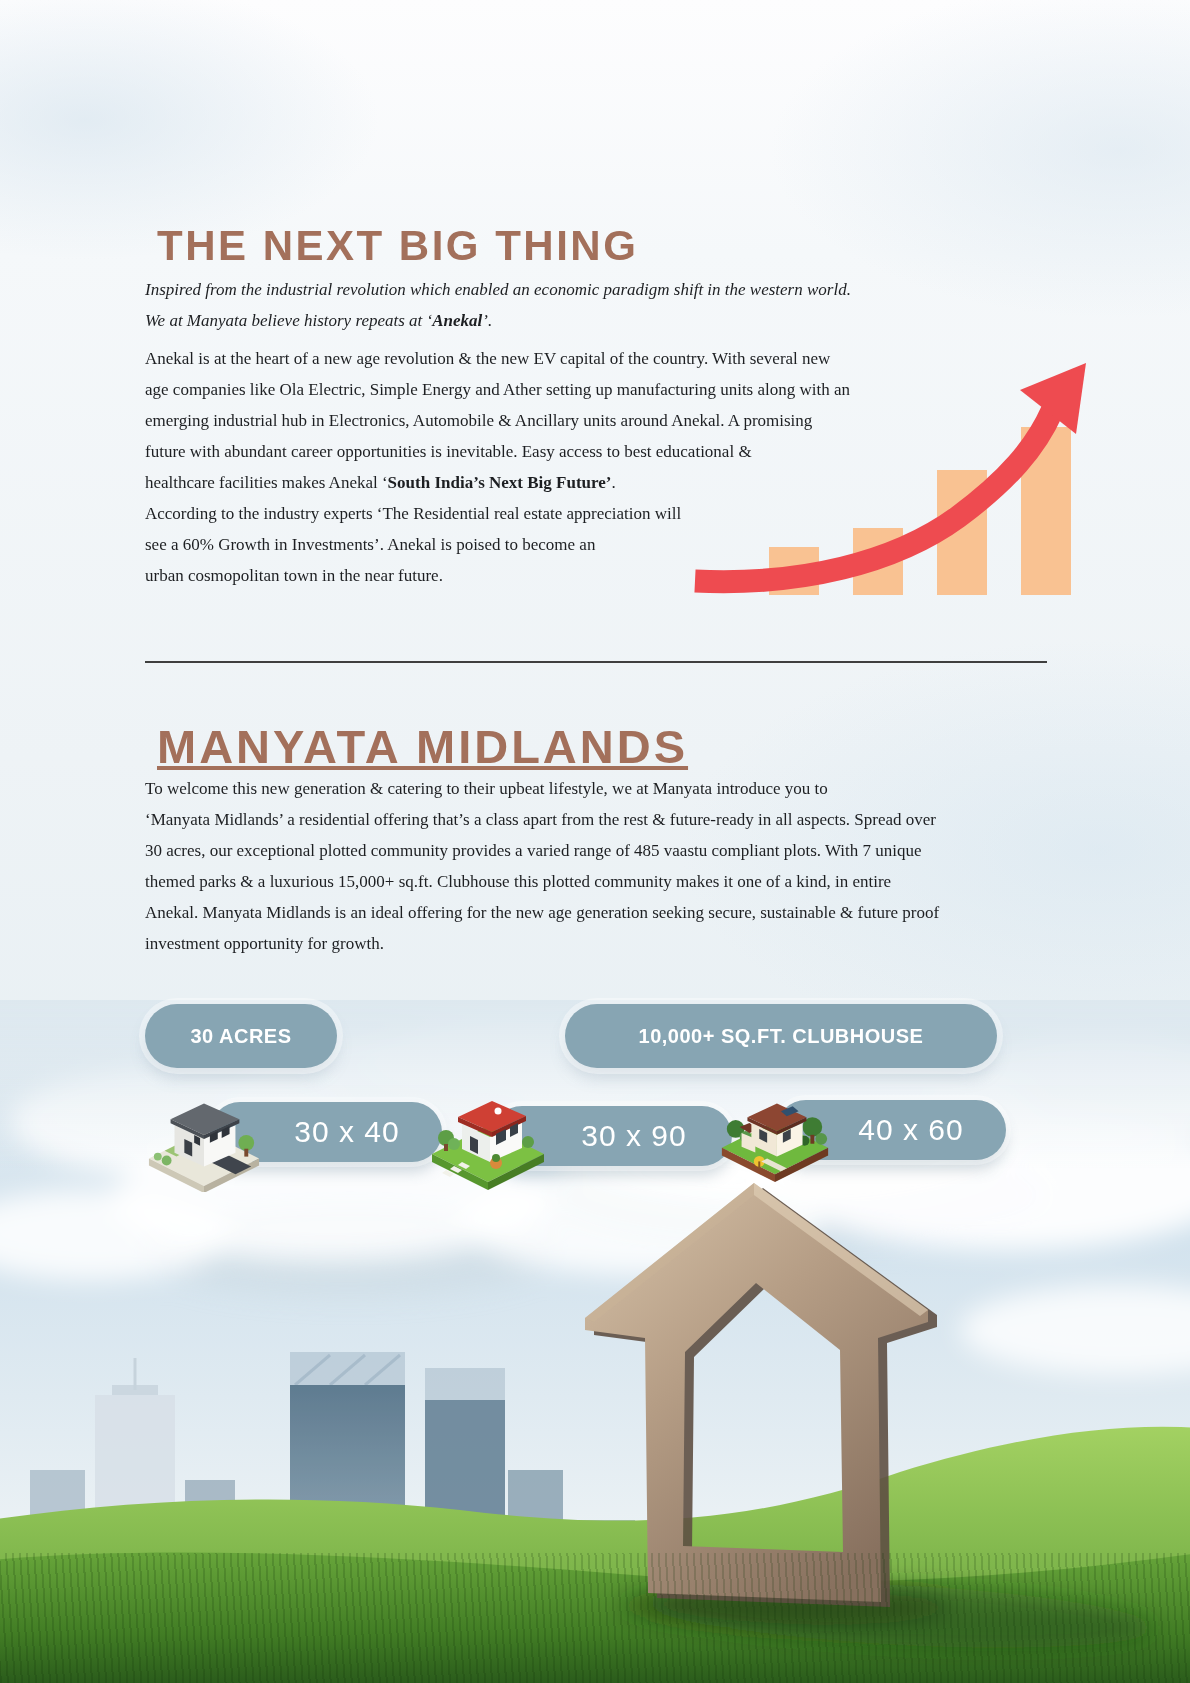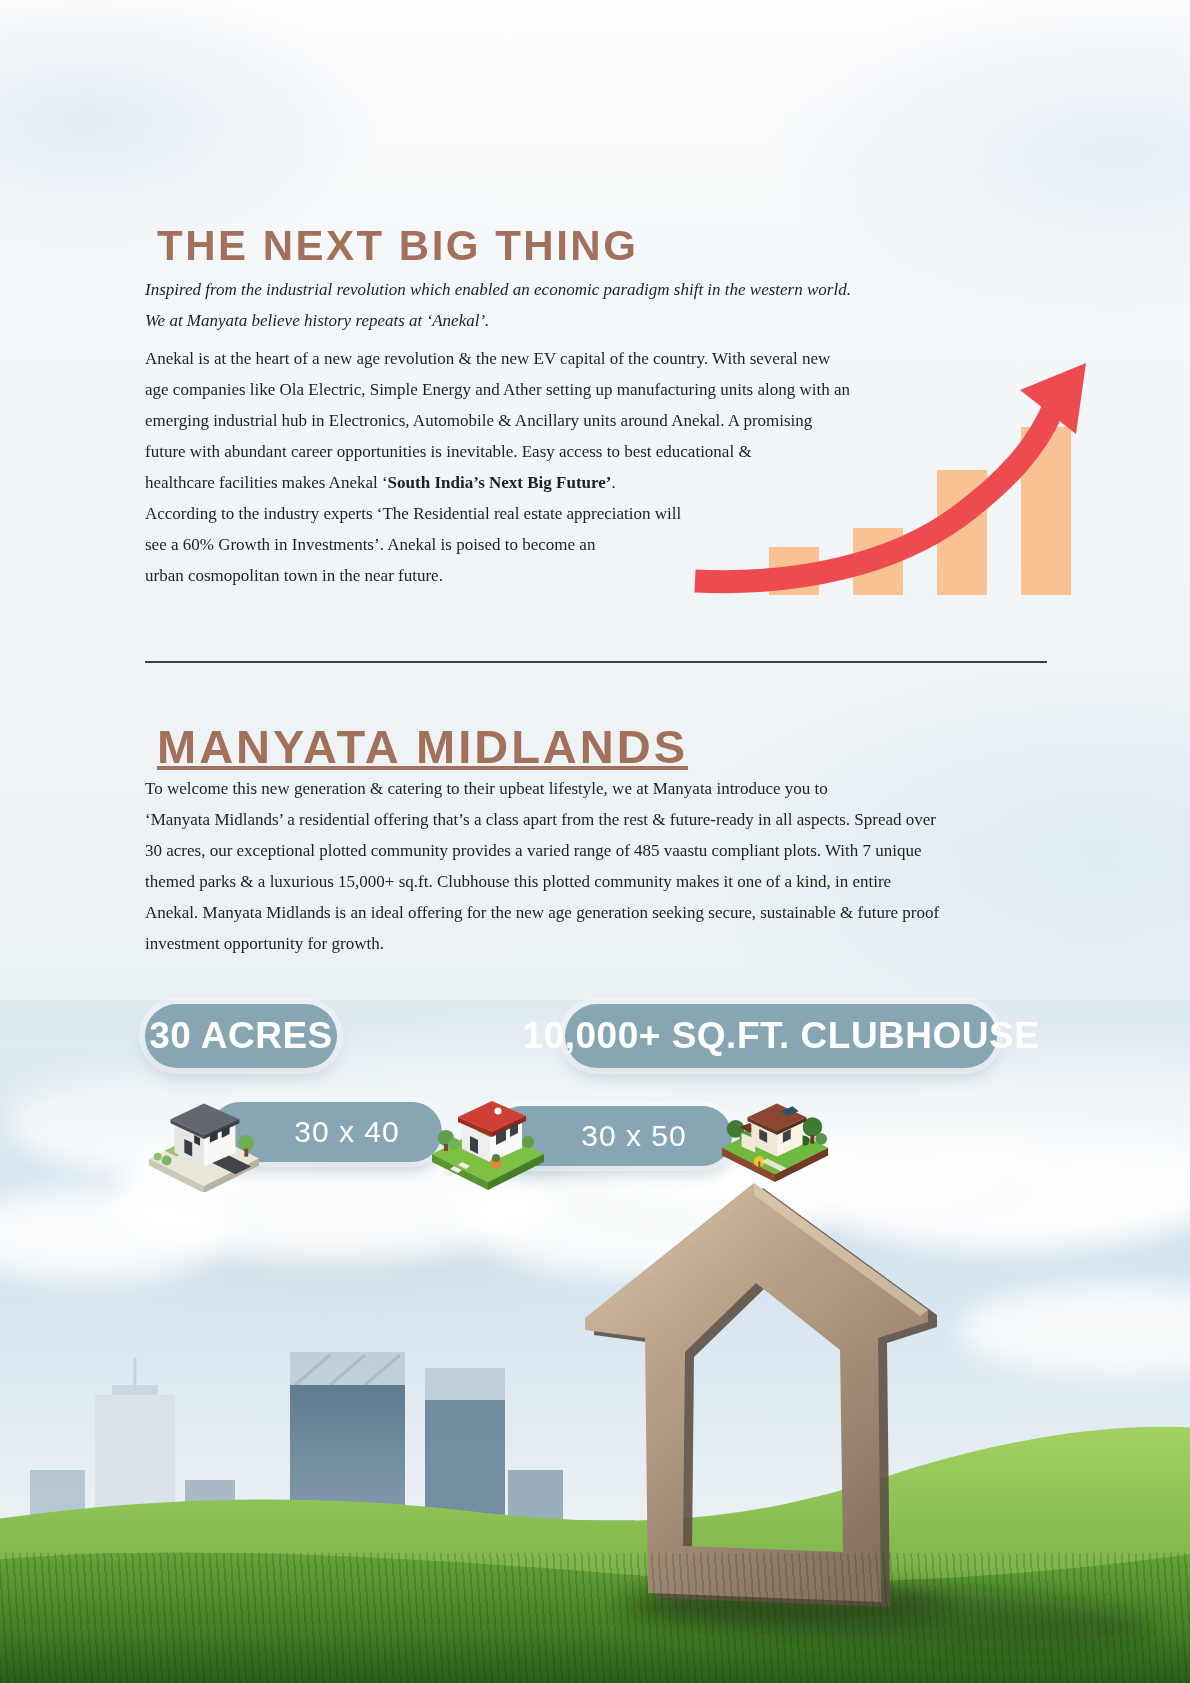--- a/index.html
+++ b/index.html
@@ -17,31 +17,31 @@
     font-family:"Liberation Sans",sans-serif;white-space:nowrap;
   }
   #title-nbt{top:210px;font-size:42px;letter-spacing:2.5px;}
   #title-mm{top:707px;font-size:47px;letter-spacing:3px;text-decoration:underline;}
   .serif{
     position:absolute;left:145px;margin:0;color:#1d1f22;
     font-family:"Liberation Serif",serif;font-size:17px;line-height:31px;
     white-space:pre-line;
   }
   #intro-para{top:274px;width:960px;font-style:italic;}
-  #intro-para b{font-weight:400;}
+  #intro-para b{font-weight:700;}
   #body-nbt{top:343px;width:960px;}
   #body-nbt b{font-weight:700;}
   #body-mm{top:773px;width:1010px;}
   .divider{position:absolute;left:145px;top:661px;width:902px;height:2px;background:#3f3f3f;border:0;margin:0;}
   #growth-chart-svg{position:absolute;left:690px;top:325px;}
 
   .badge-pill{
     position:absolute;top:1004px;height:64px;border-radius:32px;
     background:#87A5B3;color:#ffffff;display:flex;align-items:center;justify-content:center;
-    font-size:37px;font-weight:700;letter-spacing:.5px;white-space:nowrap;
+    font-size:20px;font-weight:700;letter-spacing:.5px;white-space:nowrap;
     box-shadow:0 0 0 6px rgba(255,255,255,.38), 0 10px 16px rgba(90,120,140,.22);
   }
   #badge-acres{left:145px;width:192px;}
   #badge-plots{left:357px;width:176px;}
   #badge-clubhouse{left:565px;width:432px;}
 
   .plot-pill{
     position:absolute;height:60px;border-radius:30px;background:#87A5B3;color:#fff;
     display:flex;align-items:center;justify-content:center;font-size:30px;font-weight:400;
     letter-spacing:1px;white-space:nowrap;
@@ -199,21 +199,22 @@
 ‘Manyata Midlands’ a residential offering that’s a class apart from the rest &amp; future-ready in all aspects. Spread over
 30 acres, our exceptional plotted community provides a varied range of 485 vaastu compliant plots. With 7 unique
 themed parks &amp; a luxurious 15,000+ sq.ft. Clubhouse this plotted community makes it one of a kind, in entire
 Anekal. Manyata Midlands is an ideal offering for the new age generation seeking secure, sustainable &amp; future proof
 investment opportunity for growth.</p>
 
   <div class="badge-pill" id="badge-acres">30 ACRES</div>
   <div class="badge-pill" id="badge-clubhouse">10,000+ SQ.FT. CLUBHOUSE</div>
 
   <div class="plot-pill" id="plot-pill-1">30 x 40</div>
-  <div class="plot-pill" id="plot-pill-2">30 x 50</div>
+  <div class="plot-pill" id="plot-pill-2">30 x 90</div>
+  <div class="plot-pill" id="plot-pill-3">40 x 60</div>
 
   <svg class="house-icon" id="house-1" width="118" height="118" viewBox="0 0 120 120" aria-hidden="true">
     <polygon points="60,58 116,86 60,114 4,86" fill="#e9e7da"></polygon>
     <polygon points="4,86 60,114 60,121 4,93" fill="#cdc8b6"></polygon>
     <polygon points="60,114 116,86 116,93 60,121" fill="#b8b2a0"></polygon>
     <polygon points="63,72 108,94 92,102 47,80" fill="#40454d"></polygon>
     <polygon points="20,78 48,64 60,70 32,84" fill="#9cc474"></polygon>
     <polygon points="30,52 60,66 60,94 30,80" fill="#e6e6e2"></polygon>
     <polygon points="60,66 92,52 92,80 60,94" fill="#f8f8f6"></polygon>
     <polygon points="26,46 60,30 96,46 60,62" fill="#63686e"></polygon>

